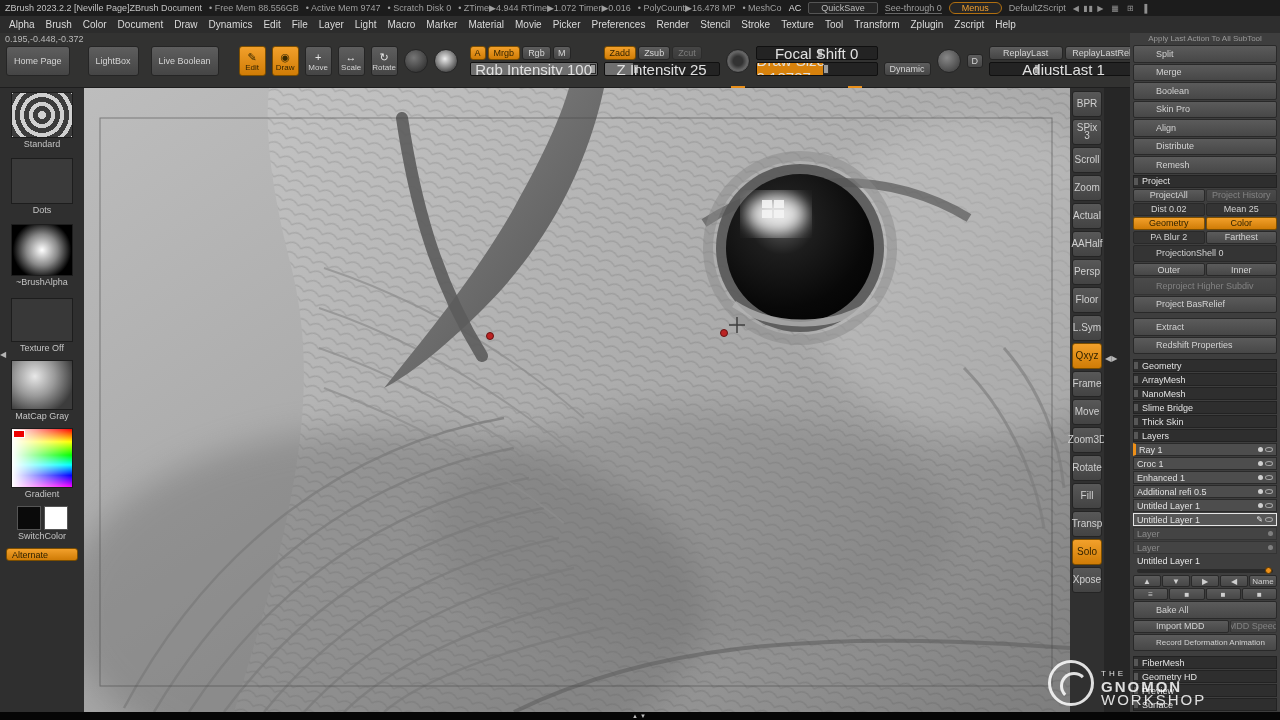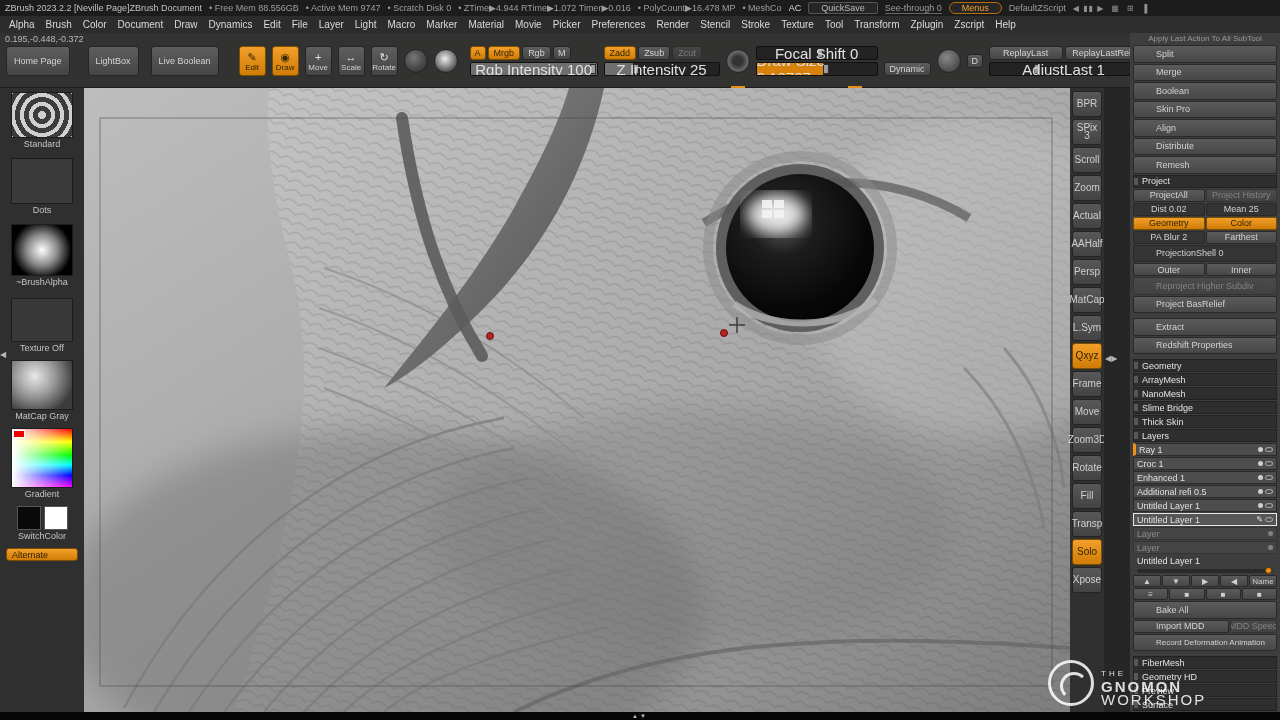--- a/index.html
+++ b/index.html
@@ -370,21 +370,21 @@
   </div>
 
   <div class="rightshelf">
     <div class="rsbtn">BPR</div>
     <div class="rsbtn">SPix 3</div>
     <div class="rsbtn">Scroll</div>
     <div class="rsbtn">Zoom</div>
     <div class="rsbtn">Actual</div>
     <div class="rsbtn">AAHalf</div>
     <div class="rsbtn">Persp</div>
-    <div class="rsbtn">MatCap</div>
+    <div class="rsbtn">Floor</div>
     <div class="rsbtn">L.Sym</div>
     <div class="rsbtn orange">Qxyz</div>
     <div class="rsbtn">Frame</div>
     <div class="rsbtn">Move</div>
     <div class="rsbtn">Zoom3D</div>
     <div class="rsbtn">Rotate</div>
     <div class="rsbtn">Fill</div>
     <div class="rsbtn">Transp</div>
     <div class="rsbtn orange">Solo</div>
     <div class="rsbtn">Xpose</div>

